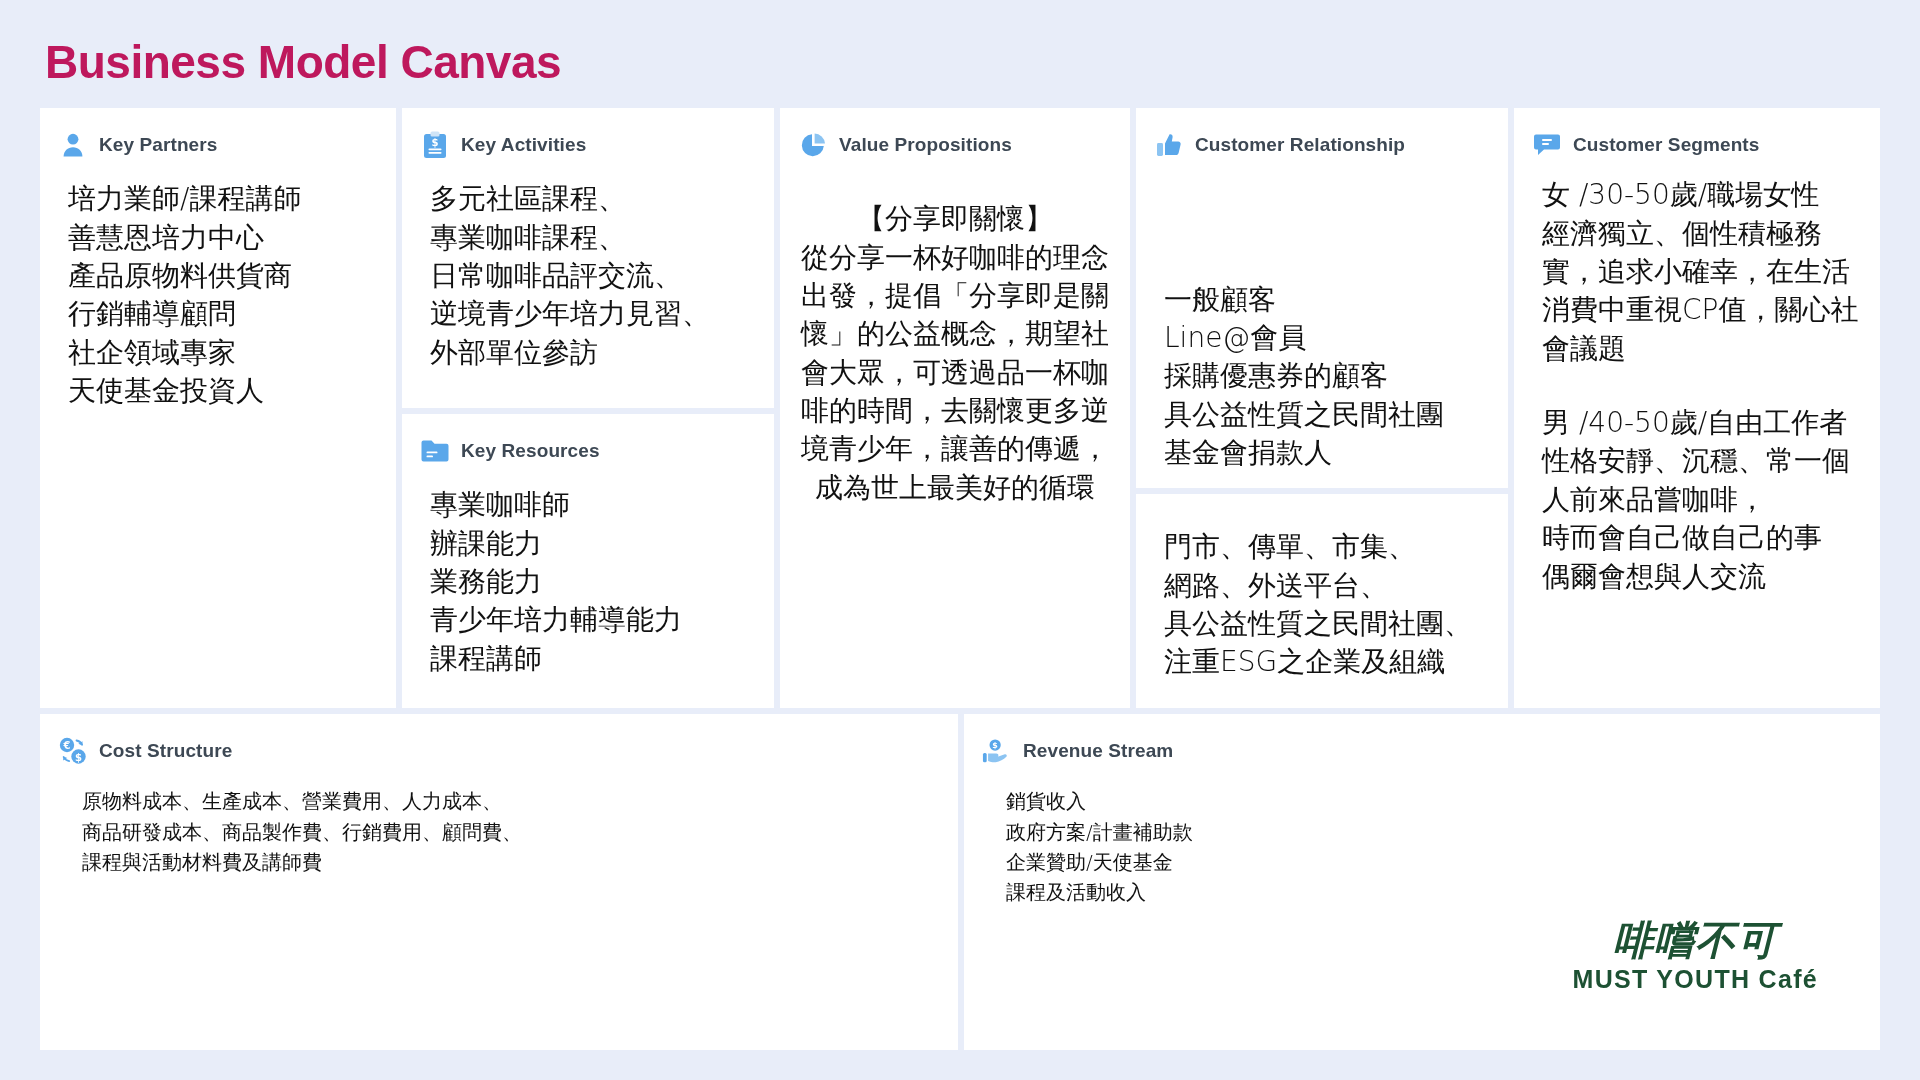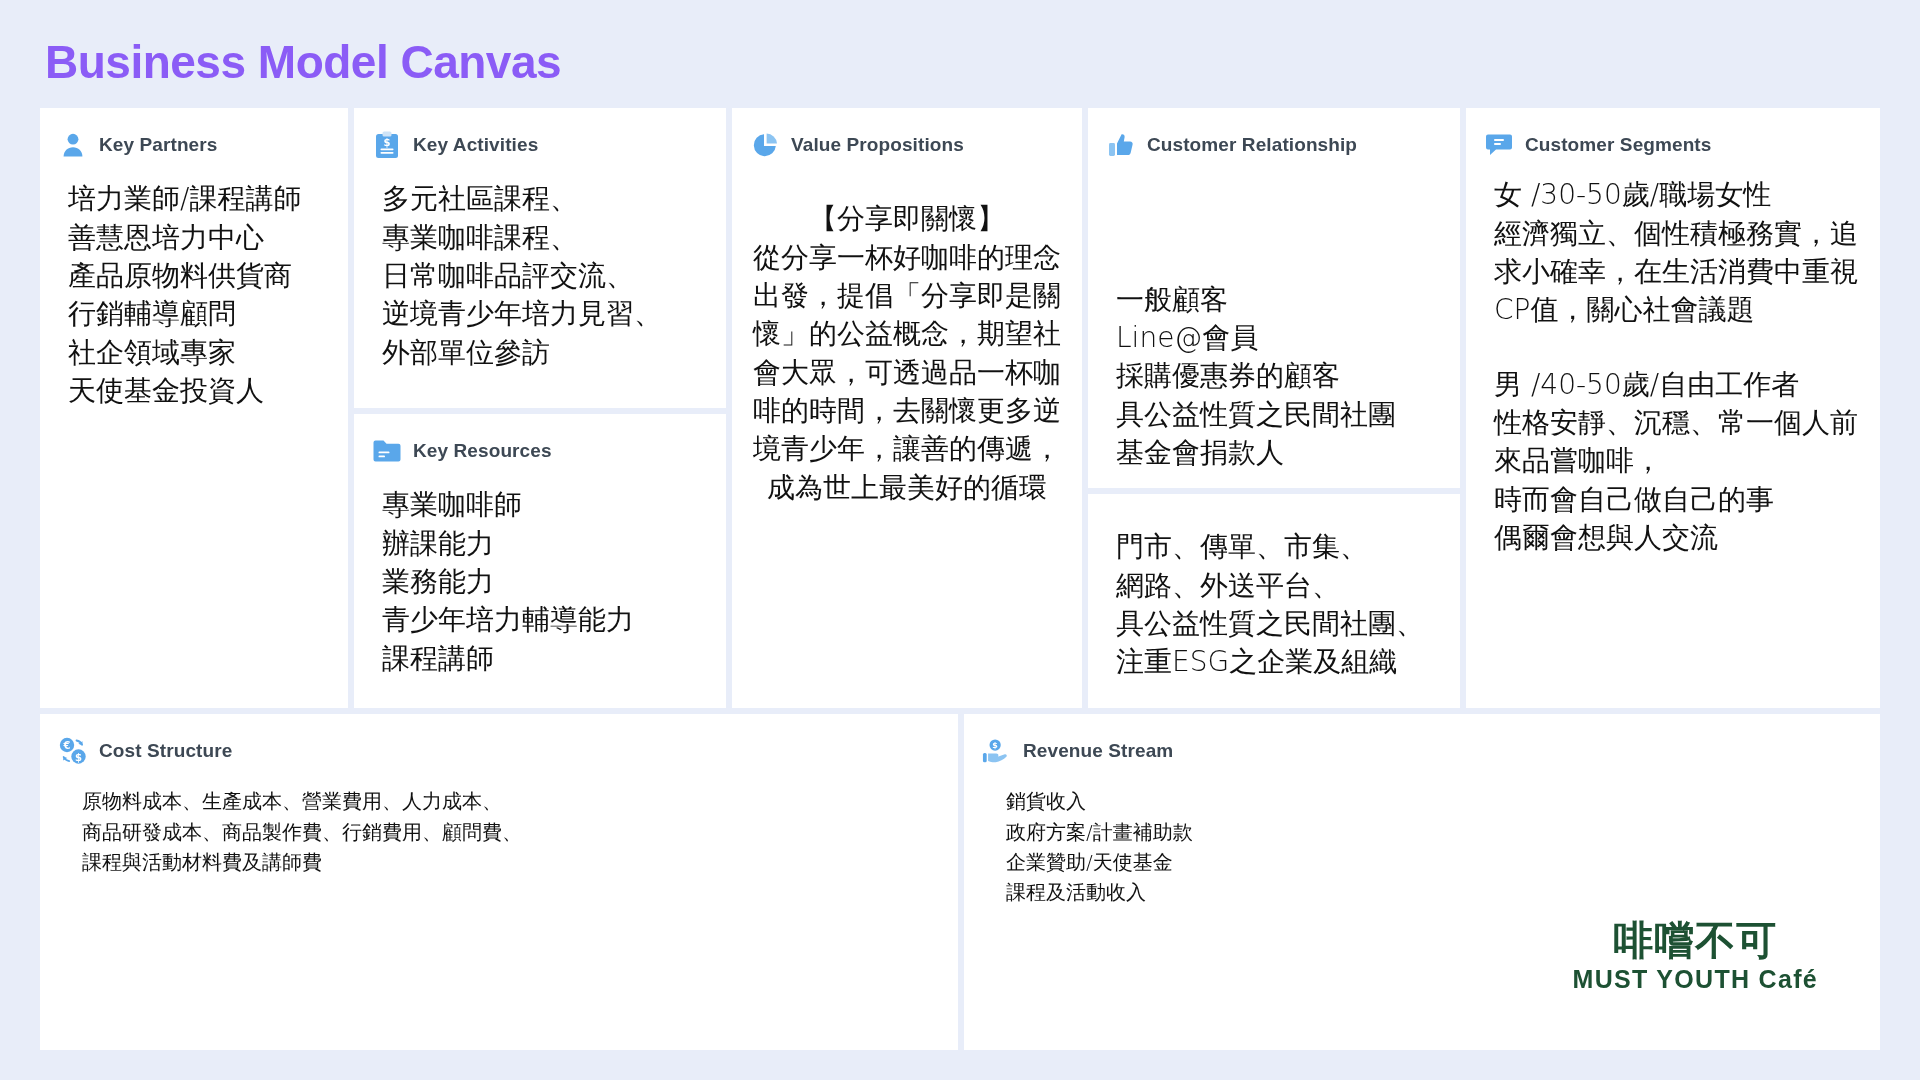--- a/index.html
+++ b/index.html
@@ -15,21 +15,21 @@
     font-family: "Liberation Sans", "DejaVu Sans", sans-serif;
     padding: 38px 40px 30px 40px;
     display: flex;
     flex-direction: column;
   }
 
   
   .page-title {
     font-size: 46px;
     font-weight: bold;
-    color: #8b5cf6;
+    color: #be185d;
     letter-spacing: -0.5px;
     margin: 0 0 22px 5px;
     line-height: 1.05;
   }
 
   
   .canvas {
     flex: 1;
     display: flex;
     flex-direction: column;
@@ -51,21 +51,21 @@
     min-height: 0;
   }
 
   .col {
     display: flex;
     flex-direction: column;
     gap: 6px;
     min-width: 0;
   }
 
-  .col-kp      { width: 308px; }
+  .col-kp      { width: 356px; }
   .col-stack   { width: 372px; }
   .col-vp      { width: 350px; }
   .col-cr      { width: 372px; }
   .col-cs      { flex: 1; }
 
   .cell {
     background: #ffffff;
     padding: 22px 18px 16px 18px;
     overflow: hidden;
     display: flex;
@@ -142,20 +142,21 @@
     bottom: 58px;
     text-align: center;
     line-height: 1;
   }
   .logo-mark {
     font-size: 40px;
     font-weight: bold;
     color: #1d5133;
     letter-spacing: 1px;
     font-family: "DejaVu Sans", sans-serif;
+    font-style: italic;
   }
   .logo-sub {
     margin-top: 7px;
     font-size: 25px;
     font-weight: bold;
     color: #1d5133;
     letter-spacing: 1.3px;
   }
 
   .cell-bottom { position: relative; }

